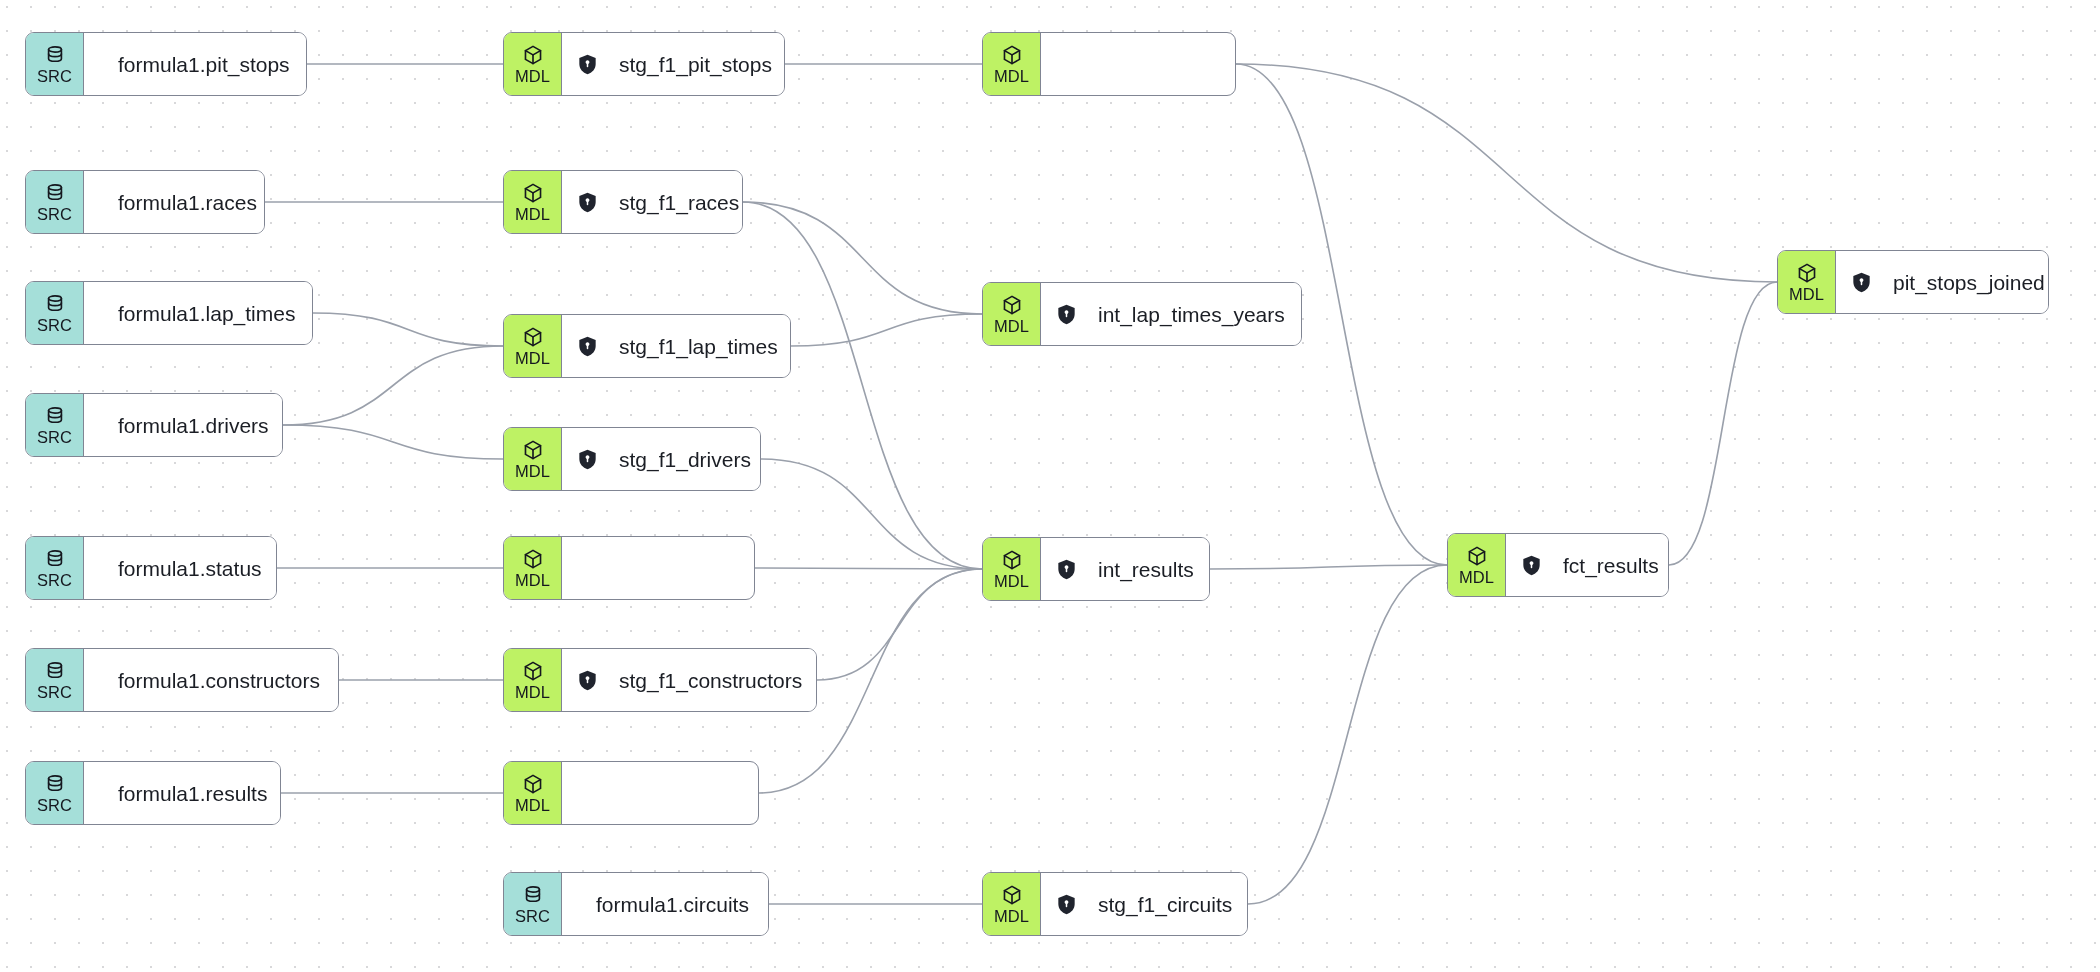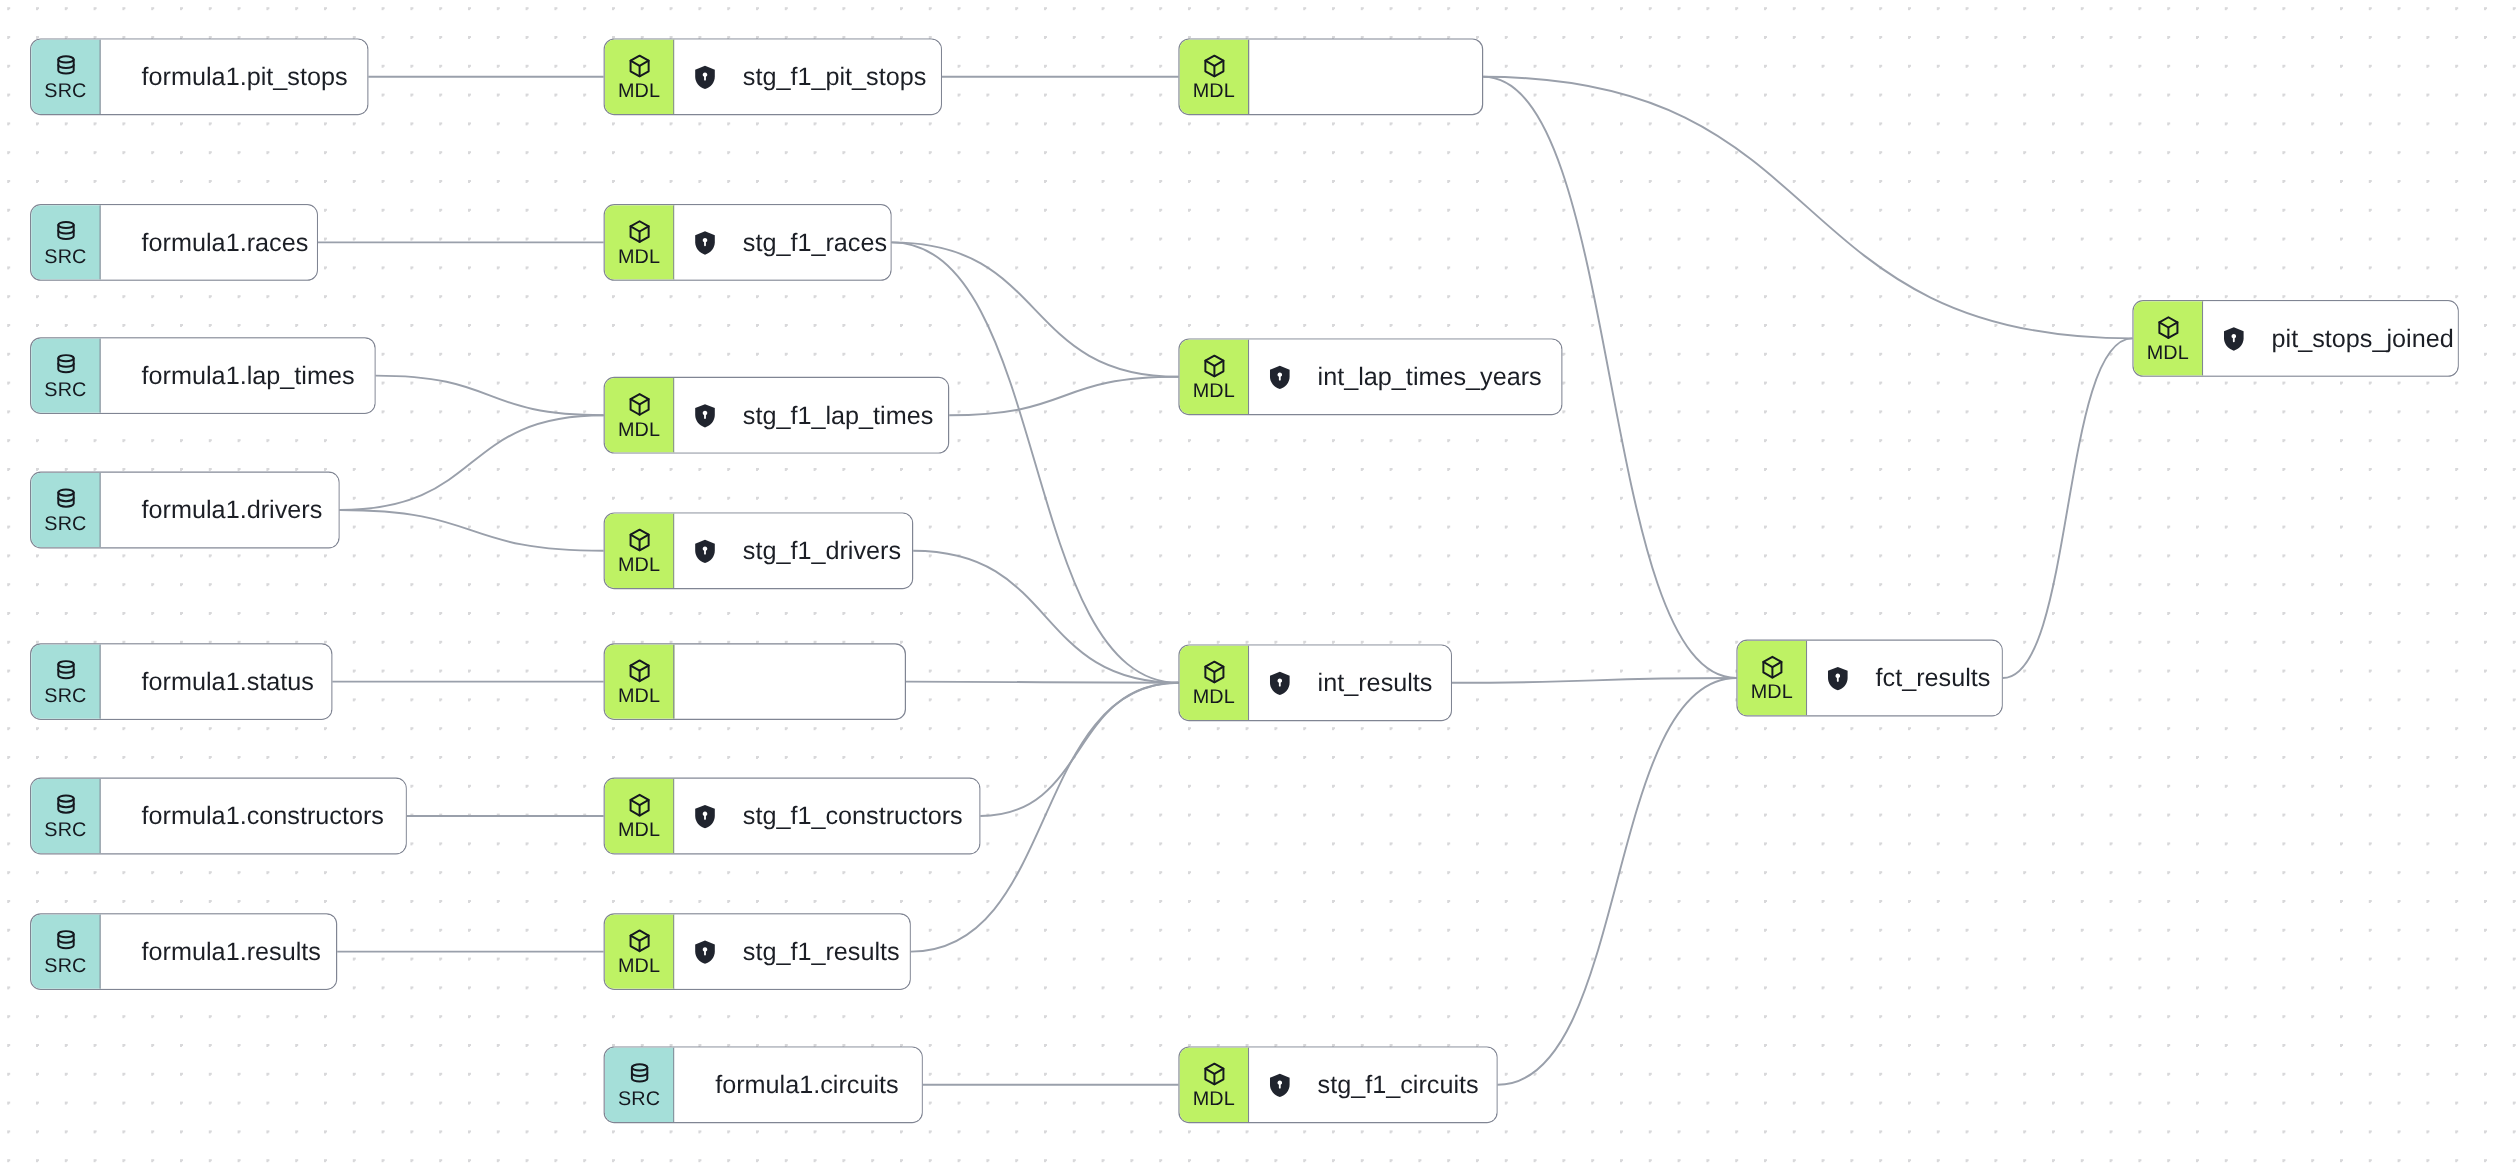--- a/index.html
+++ b/index.html
@@ -316,27 +316,20 @@
       </div>
       <div class="node" style="left: 503px; top: 761px; width: 256px;">
         <div class="badge mdl">
           <span class="badge-icon"><svg width="22" height="22" viewBox="0 0 24 24" fill="none" stroke="#15181f" stroke-width="1.8" stroke-linecap="round" stroke-linejoin="round">
               <path d="M12 2.6 20.2 7.2v9.6L12 21.4 3.8 16.8V7.2z"></path>
               <path d="M3.8 7.2 12 11.9l8.2-4.7"></path>
               <path d="M12 11.9v9.5"></path>
             </svg></span>
           <span class="badge-label">MDL</span>
         </div>
-        <div class="node-body with-shield">
-          <span class="shield-icon"><svg width="19" height="21" viewBox="0 0 20 22" xmlns="http://www.w3.org/2000/svg">
-              <path d="M10 0.8 1.4 4.2v6.2c0 5.1 3.6 9.2 8.6 10.8 5-1.6 8.6-5.7 8.6-10.8V4.2z" fill="#20242e"></path>
-              <path d="M10 6.6a2 2 0 0 0-.8 3.85V13a.8.8 0 0 0 1.6 0v-2.55A2 2 0 0 0 10 6.6z" fill="#ffffff"></path>
-            </svg></span>
-          <span class="node-label">stg_f1_results</span>
-        </div>
       </div>
       <div class="node" style="left: 982px; top: 872px; width: 266px;">
         <div class="badge mdl">
           <span class="badge-icon"><svg width="22" height="22" viewBox="0 0 24 24" fill="none" stroke="#15181f" stroke-width="1.8" stroke-linecap="round" stroke-linejoin="round">
               <path d="M12 2.6 20.2 7.2v9.6L12 21.4 3.8 16.8V7.2z"></path>
               <path d="M3.8 7.2 12 11.9l8.2-4.7"></path>
               <path d="M12 11.9v9.5"></path>
             </svg></span>
           <span class="badge-label">MDL</span>
         </div>

